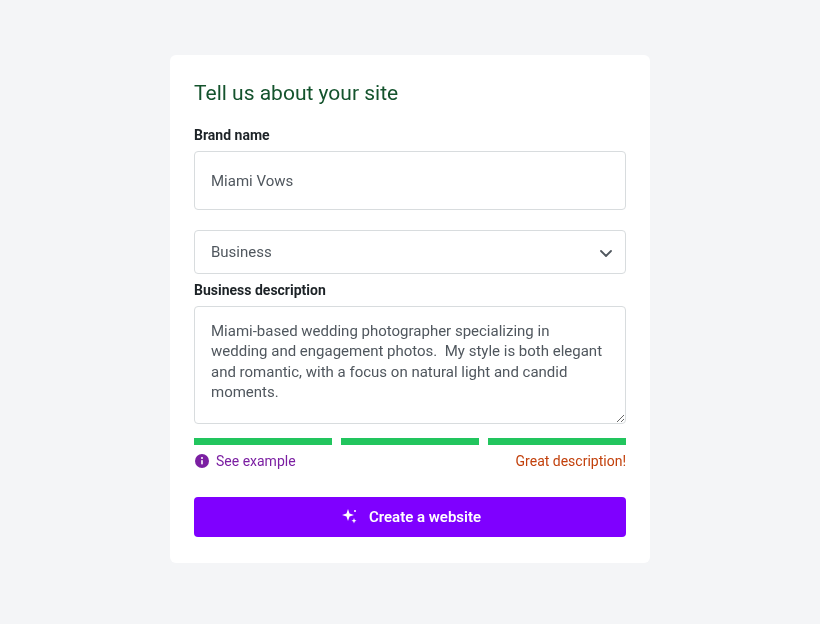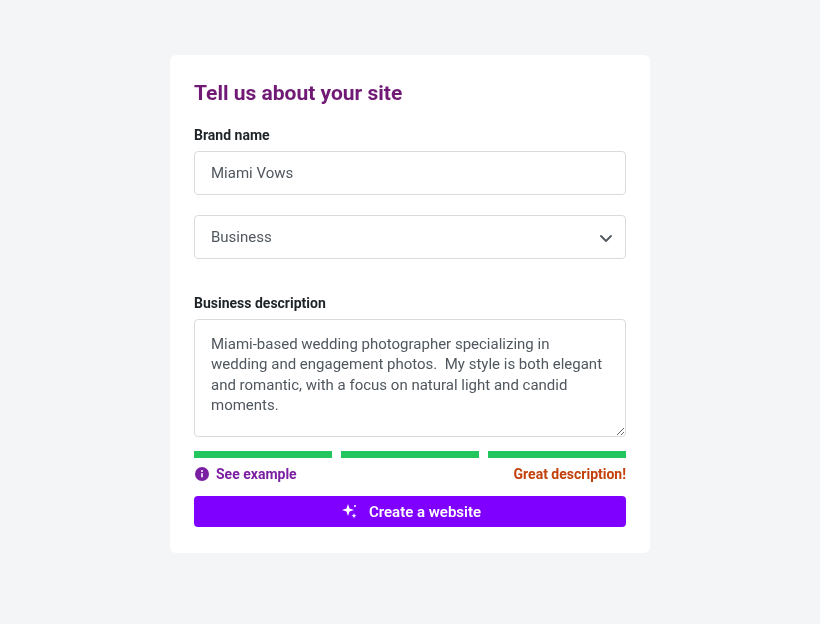--- a/index.html
+++ b/index.html
@@ -18,44 +18,44 @@
       padding-top: 55px;
     }
     .card {
       background: #ffffff;
       border-radius: 6px;
       width: 480px;
       padding: 26px 24px 26px 24px;
     }
     .card-title {
       font-size: 21px;
-      font-weight: 700;
-      color: #701a75;
+      font-weight: 400;
+      color: #14532d;
       margin-bottom: 22px;
     }
     .field-label {
       font-size: 14px;
       font-weight: 700;
       color: #1d2327;
       margin-bottom: 8px;
     }
     .text-input {
       width: 100%;
-      height: 44px;
+      height: 59px;
       border: 1px solid #d8dcde;
       border-radius: 4px;
       padding: 0 16px;
       font-size: 15px;
       color: #50575e;
       font-family: inherit;
       margin-bottom: 20px;
     }
     .select-wrapper {
       position: relative;
-      margin-bottom: 36px;
+      margin-bottom: 8px;
     }
     .select-input {
       width: 100%;
       height: 44px;
       border: 1px solid #d8dcde;
       border-radius: 4px;
       padding: 0 16px;
       font-size: 15px;
       color: #50575e;
       font-family: inherit;
@@ -98,41 +98,40 @@
     .strength-segment {
       flex: 1;
       height: 7px;
       border-radius: 0;
       background: #22c55e;
     }
     .strength-row {
       display: flex;
       justify-content: space-between;
       align-items: flex-end;
-      margin-bottom: 14px;
-      font-weight: bold;
+      margin-bottom: 28px;
     }
     .example-link {
       display: flex;
       align-items: center;
       gap: 6px;
       color: #7b1fa2;
       font-size: 14px;
       cursor: pointer;
     }
     .example-link svg {
       flex-shrink: 0;
     }
     .strength-text {
       font-size: 14px;
       color: #c2410c;
     }
     .primary-button {
       width: 100%;
-      height: 31px;
+      height: 40px;
       background: #7f00ff;
       color: #ffffff;
       border: none;
       border-radius: 4px;
       font-size: 15px;
       font-weight: 600;
       cursor: pointer;
       display: flex;
       align-items: center;
       justify-content: center;

